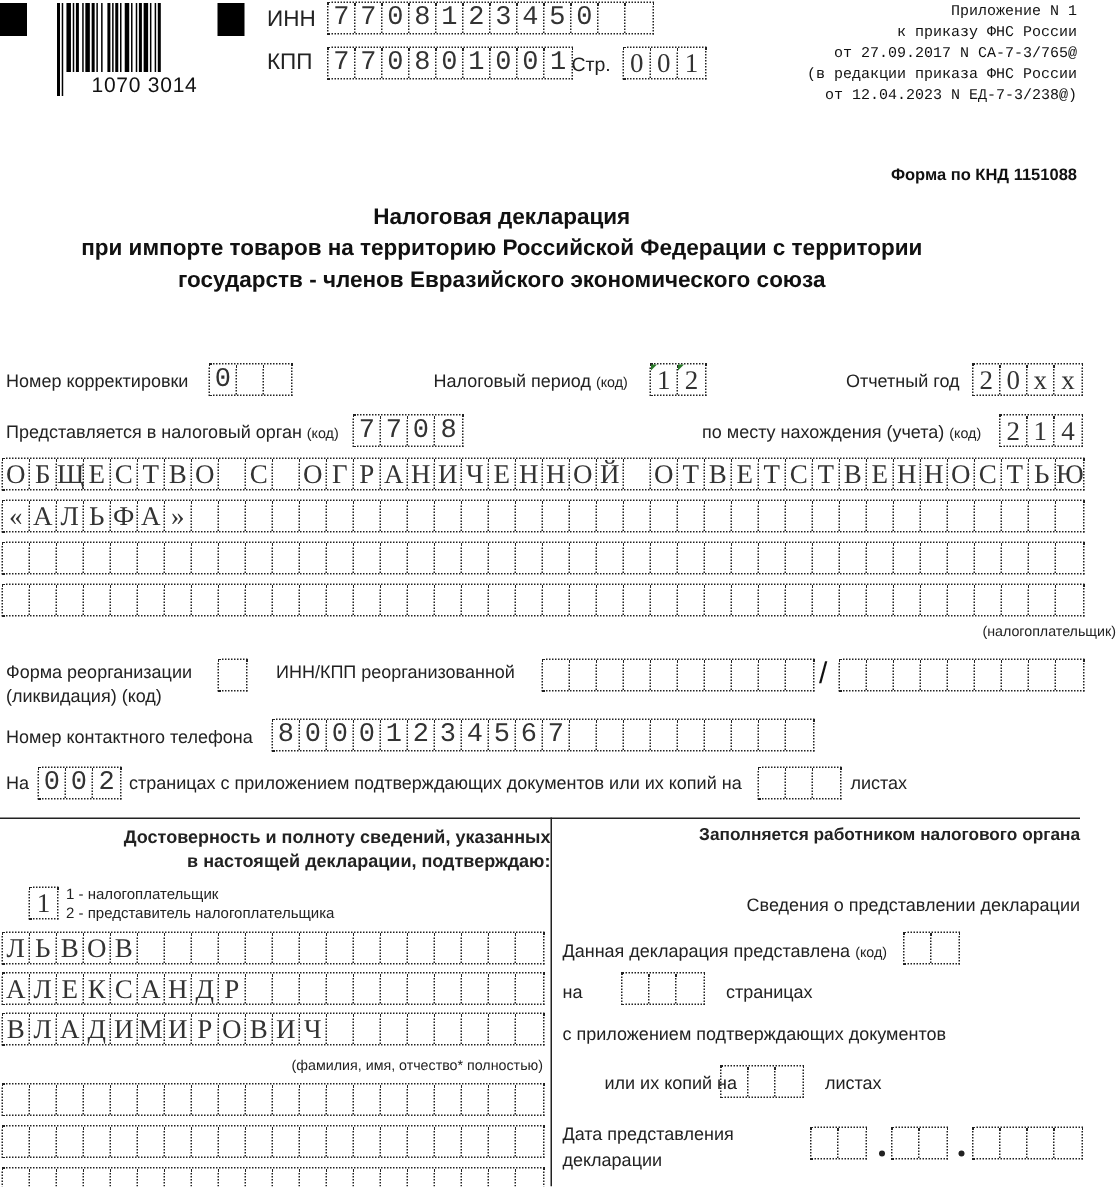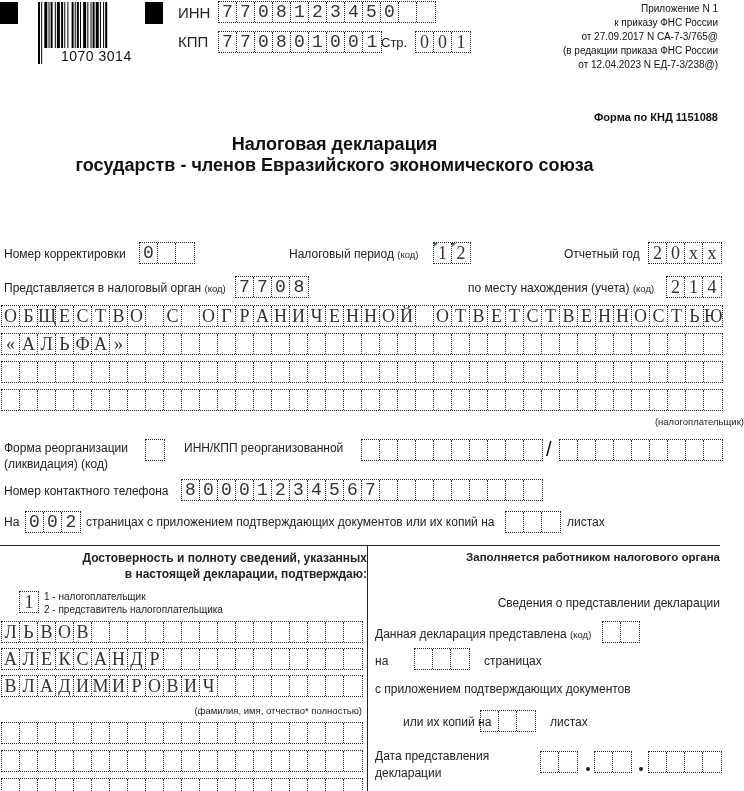--- a/index.html
+++ b/index.html
@@ -8,22 +8,22 @@
   .lbl{font-size:12px;color:#222;white-space:nowrap;}
   .sm{font-size:9.5px;}
   .cells{position:absolute;display:flex;height:22px;border:1px dotted #222;box-sizing:border-box;}
   .cell{width:18px;height:100%;box-sizing:border-box;border-right:1px dotted #222;font-family:"Liberation Mono",monospace;font-size:19px;line-height:21px;text-align:center;color:#333;}
   .cell:last-child{border-right:none;}
   .cells.ser .cell{font-family:"Liberation Serif","DejaVu Serif",serif;font-size:18px;}
   .cells.mono .cell{font-family:"Liberation Mono",monospace;font-size:18px;}
   .marker{position:absolute;width:18px;height:22px;background:#000;}
   .barcode{position:absolute;left:38px;top:2px;width:96px;height:62px;}
   .bc-text{position:absolute;left:44px;top:48px;font-size:14px;background:#fff;padding:0 17px;letter-spacing:0.5px;}
-  .title{position:absolute;left:0;width:669px;text-align:center;font-weight:bold;font-size:18px;line-height:21px;top:134px;}
-  .right-note{position:absolute;right:26px;top:2px;text-align:right;font-size:10px;line-height:14px;}
+  .title{position:absolute;left:0;width:669px;text-align:center;font-weight:bold;font-size:15px;line-height:21px;top:134px;}
+  .right-note{position:absolute;right:26px;top:2px;text-align:right;font-size:10px;line-height:14px;font-family:Liberation Mono, monospace;}
   .hline{position:absolute;background:#222;height:1px;}
   .vline{position:absolute;background:#222;width:1px;}
   .center{text-align:right;}
   .bold{font-weight:bold;}
   .dot{position:absolute;width:4px;height:4px;background:#222;border-radius:50%;}
   .green{position:absolute;width:0;height:0;border-top:4px solid #2a7a2a;border-right:4px solid transparent;}
 </style>
 </head>
 <body>
 
@@ -94,20 +94,21 @@
     <div>Приложение N 1</div>
     <div>к приказу ФНС России</div>
     <div>от 27.09.2017 N СА-7-3/765@</div>
     <div>(в редакции приказа ФНС России</div>
     <div>от 12.04.2023 N ЕД-7-3/238@)</div>
   </div>
 <div class="abs bold" style="right:26px;top:111px;font-size:11px;">Форма по КНД 1151088</div>
 
 <div class="title">
   <div>Налоговая декларация</div>
+  <div>при импорте товаров на территорию Российской Федерации с территории</div>
   <div>государств - членов Евразийского экономического союза</div>
 </div>
 
 <div class="abs lbl" style="left:4px;top:247px;">Номер корректировки</div>
 <div class="cells mono" id="corr-cells" style="left:139px;top:242px;">
     <div class="cell">0</div>
     <div class="cell"></div>
     <div class="cell"></div>
   </div>
 

